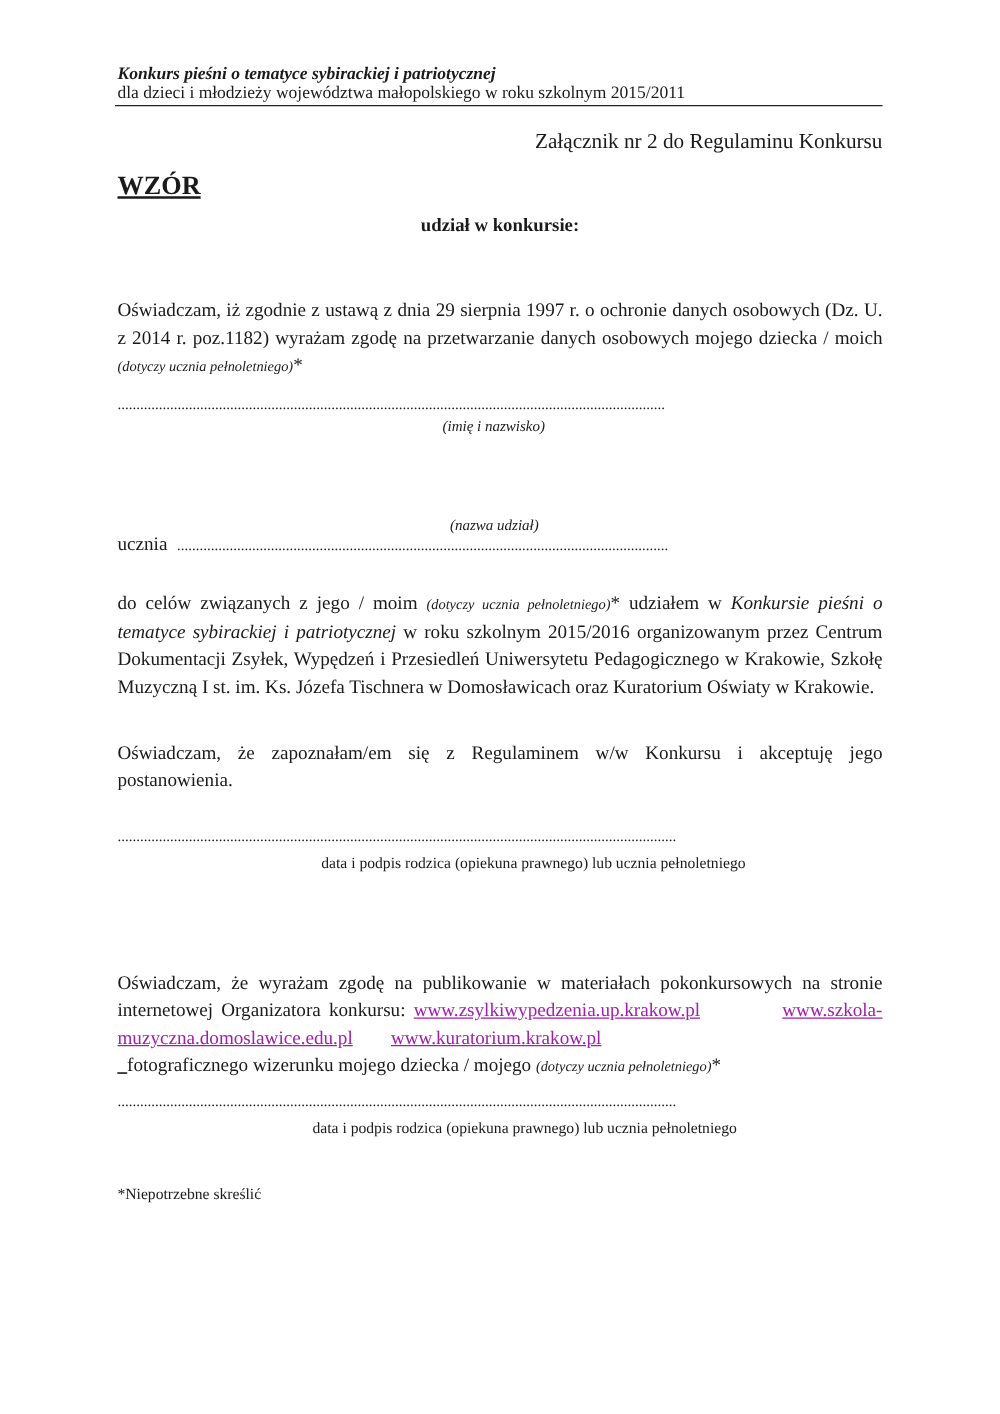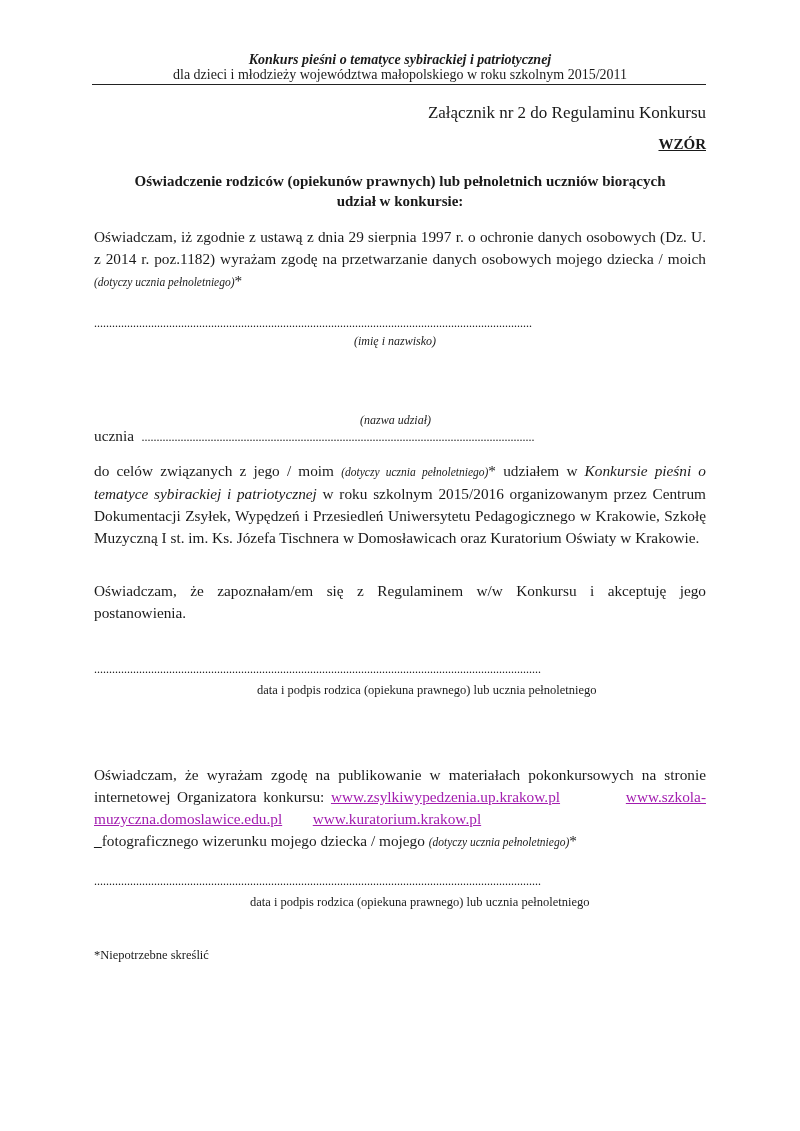--- a/index.html
+++ b/index.html
@@ -1,26 +1,26 @@
 <!DOCTYPE html>
 <html><head>
 <meta charset="utf-8">
 <style>
   html, body { margin: 0; padding: 0; background: #ffffff; }
   body { width: 800px; height: 1131px; position: relative; overflow: hidden;
          font-family: "Liberation Serif", "DejaVu Serif", serif; color: #1a1a1a; }
   .page { position: absolute; left: 94px; top: 0; width: 612px; }
-  .hdr { position: absolute; left: 0; width: 612px; text-align: center; font-size: 14px; line-height: 17px; }
+  .hdr { position: absolute; left: 0; width: 612px; font-size: 14px; line-height: 17px; }
   .hdr-title { top: 51px; font-style: italic; font-weight: bold; }
   .hdr-sub { top: 66px; }
   .hdr-rule { position: absolute; left: -2px; top: 84px; width: 614px; height: 0; border-top: 1.3px solid #222; }
   .annex { position: absolute; right: 0; top: 103px; font-size: 17px; }
-  .wzor { position: absolute; left: 0; width: 612px; top: 136px; text-align: right; font-size: 15px; font-weight: bold; text-decoration: underline; }
+  .wzor { position: absolute; left: 0; width: 612px; top: 136px; text-align: left; font-size: 21px; font-weight: bold; text-decoration: underline; }
   .decl-title { position: absolute; left: 0; width: 612px; top: 171px; text-align: center; font-size: 15px; font-weight: bold; line-height: 20px; }
-  .para { position: absolute; left: 0; width: 612px; font-size: 15.3px; line-height: 22px; text-align: justify; }
+  .para { position: absolute; left: 0; width: 612px; font-size: 15.3px; line-height: 22px; text-align: justify; margin-top: 12px; }
   .para .small-it { font-style: italic; font-size: 11.5px; }
   .para .it { font-style: italic; }
   .dots { position: absolute; left: 0; font-size: 12px; letter-spacing: 0; white-space: nowrap; overflow: hidden; }
   .caption { position: absolute; font-style: italic; font-size: 12px; }
   .sig-caption { position: absolute; font-size: 12.5px; white-space: nowrap; }
   a.link { color: #a21caf; text-decoration: underline; }
   .p1 { top: 226px; }
   .p2 { top: 460px; }
   .p3 { top: 580px; }
   .p4 { top: 764px; }
@@ -35,21 +35,20 @@
 
   <div class="hdr hdr-title">Konkurs pieśni o tematyce sybirackiej i patriotycznej</div>
   <div class="hdr hdr-sub">dla dzieci i młodzieży województwa małopolskiego w roku szkolnym 2015/2011</div>
   <div class="hdr-rule"></div>
 
   <div class="annex">Załącznik nr 2 do Regulaminu Konkursu</div>
 
   <div class="wzor">WZÓR</div>
 
   <div class="decl-title">
-    <div>Oświadczenie rodziców (opiekunów prawnych) lub pełnoletnich uczniów biorących</div>
     <div>udział w konkursie:</div>
   </div>
 
   <div class="para p1"><span>Oświadczam, iż zgodnie z ustawą z dnia 29 sierpnia 1997 r. o ochronie danych osobowych (Dz. U. z 2014 r. poz.1182) wyrażam zgodę na przetwarzanie danych osobowych mojego dziecka / moich </span><span class="small-it">(dotyczy ucznia pełnoletniego)</span><span>*</span></div>
 
   <div class="dots" style="top:316px; width:578px;">..................................................................................................................................................</div>
   <div class="caption" style="top:334px; left:260px;">(imię i nazwisko)</div>
 
   <div class="ucz-row">
     <span>ucznia</span>&nbsp;&nbsp;<span class="dots-inline">...................................................................................................................................</span>

